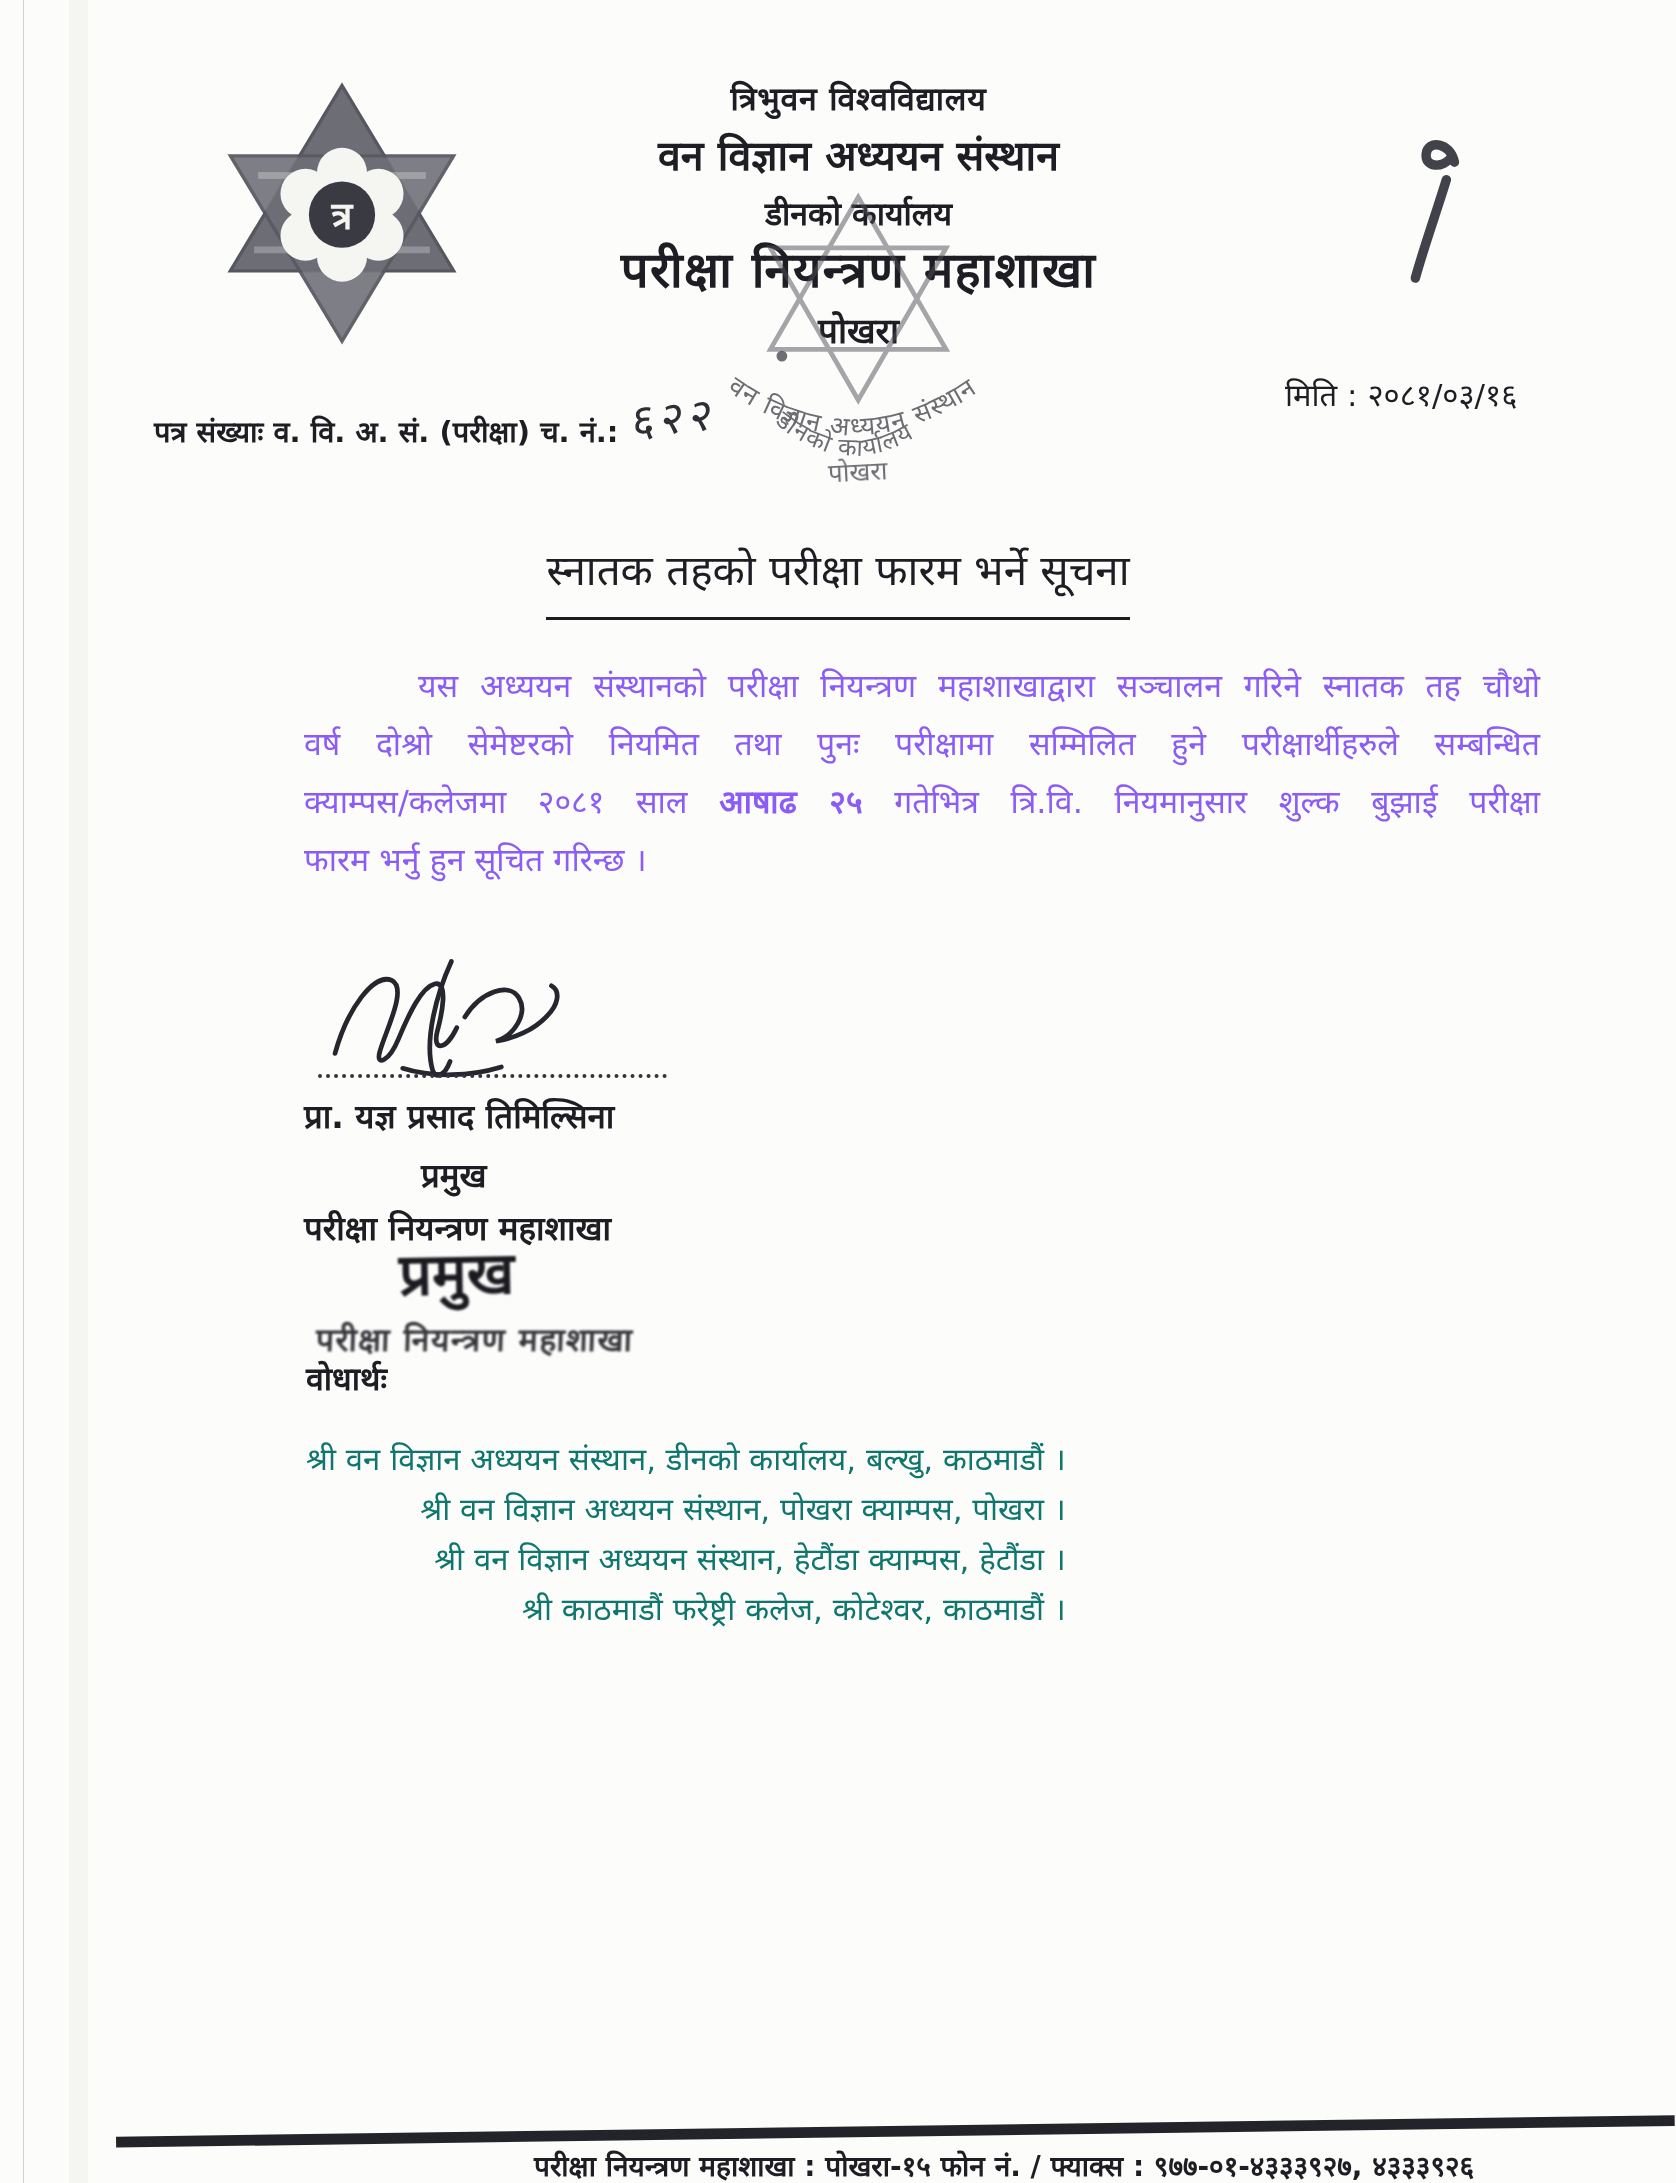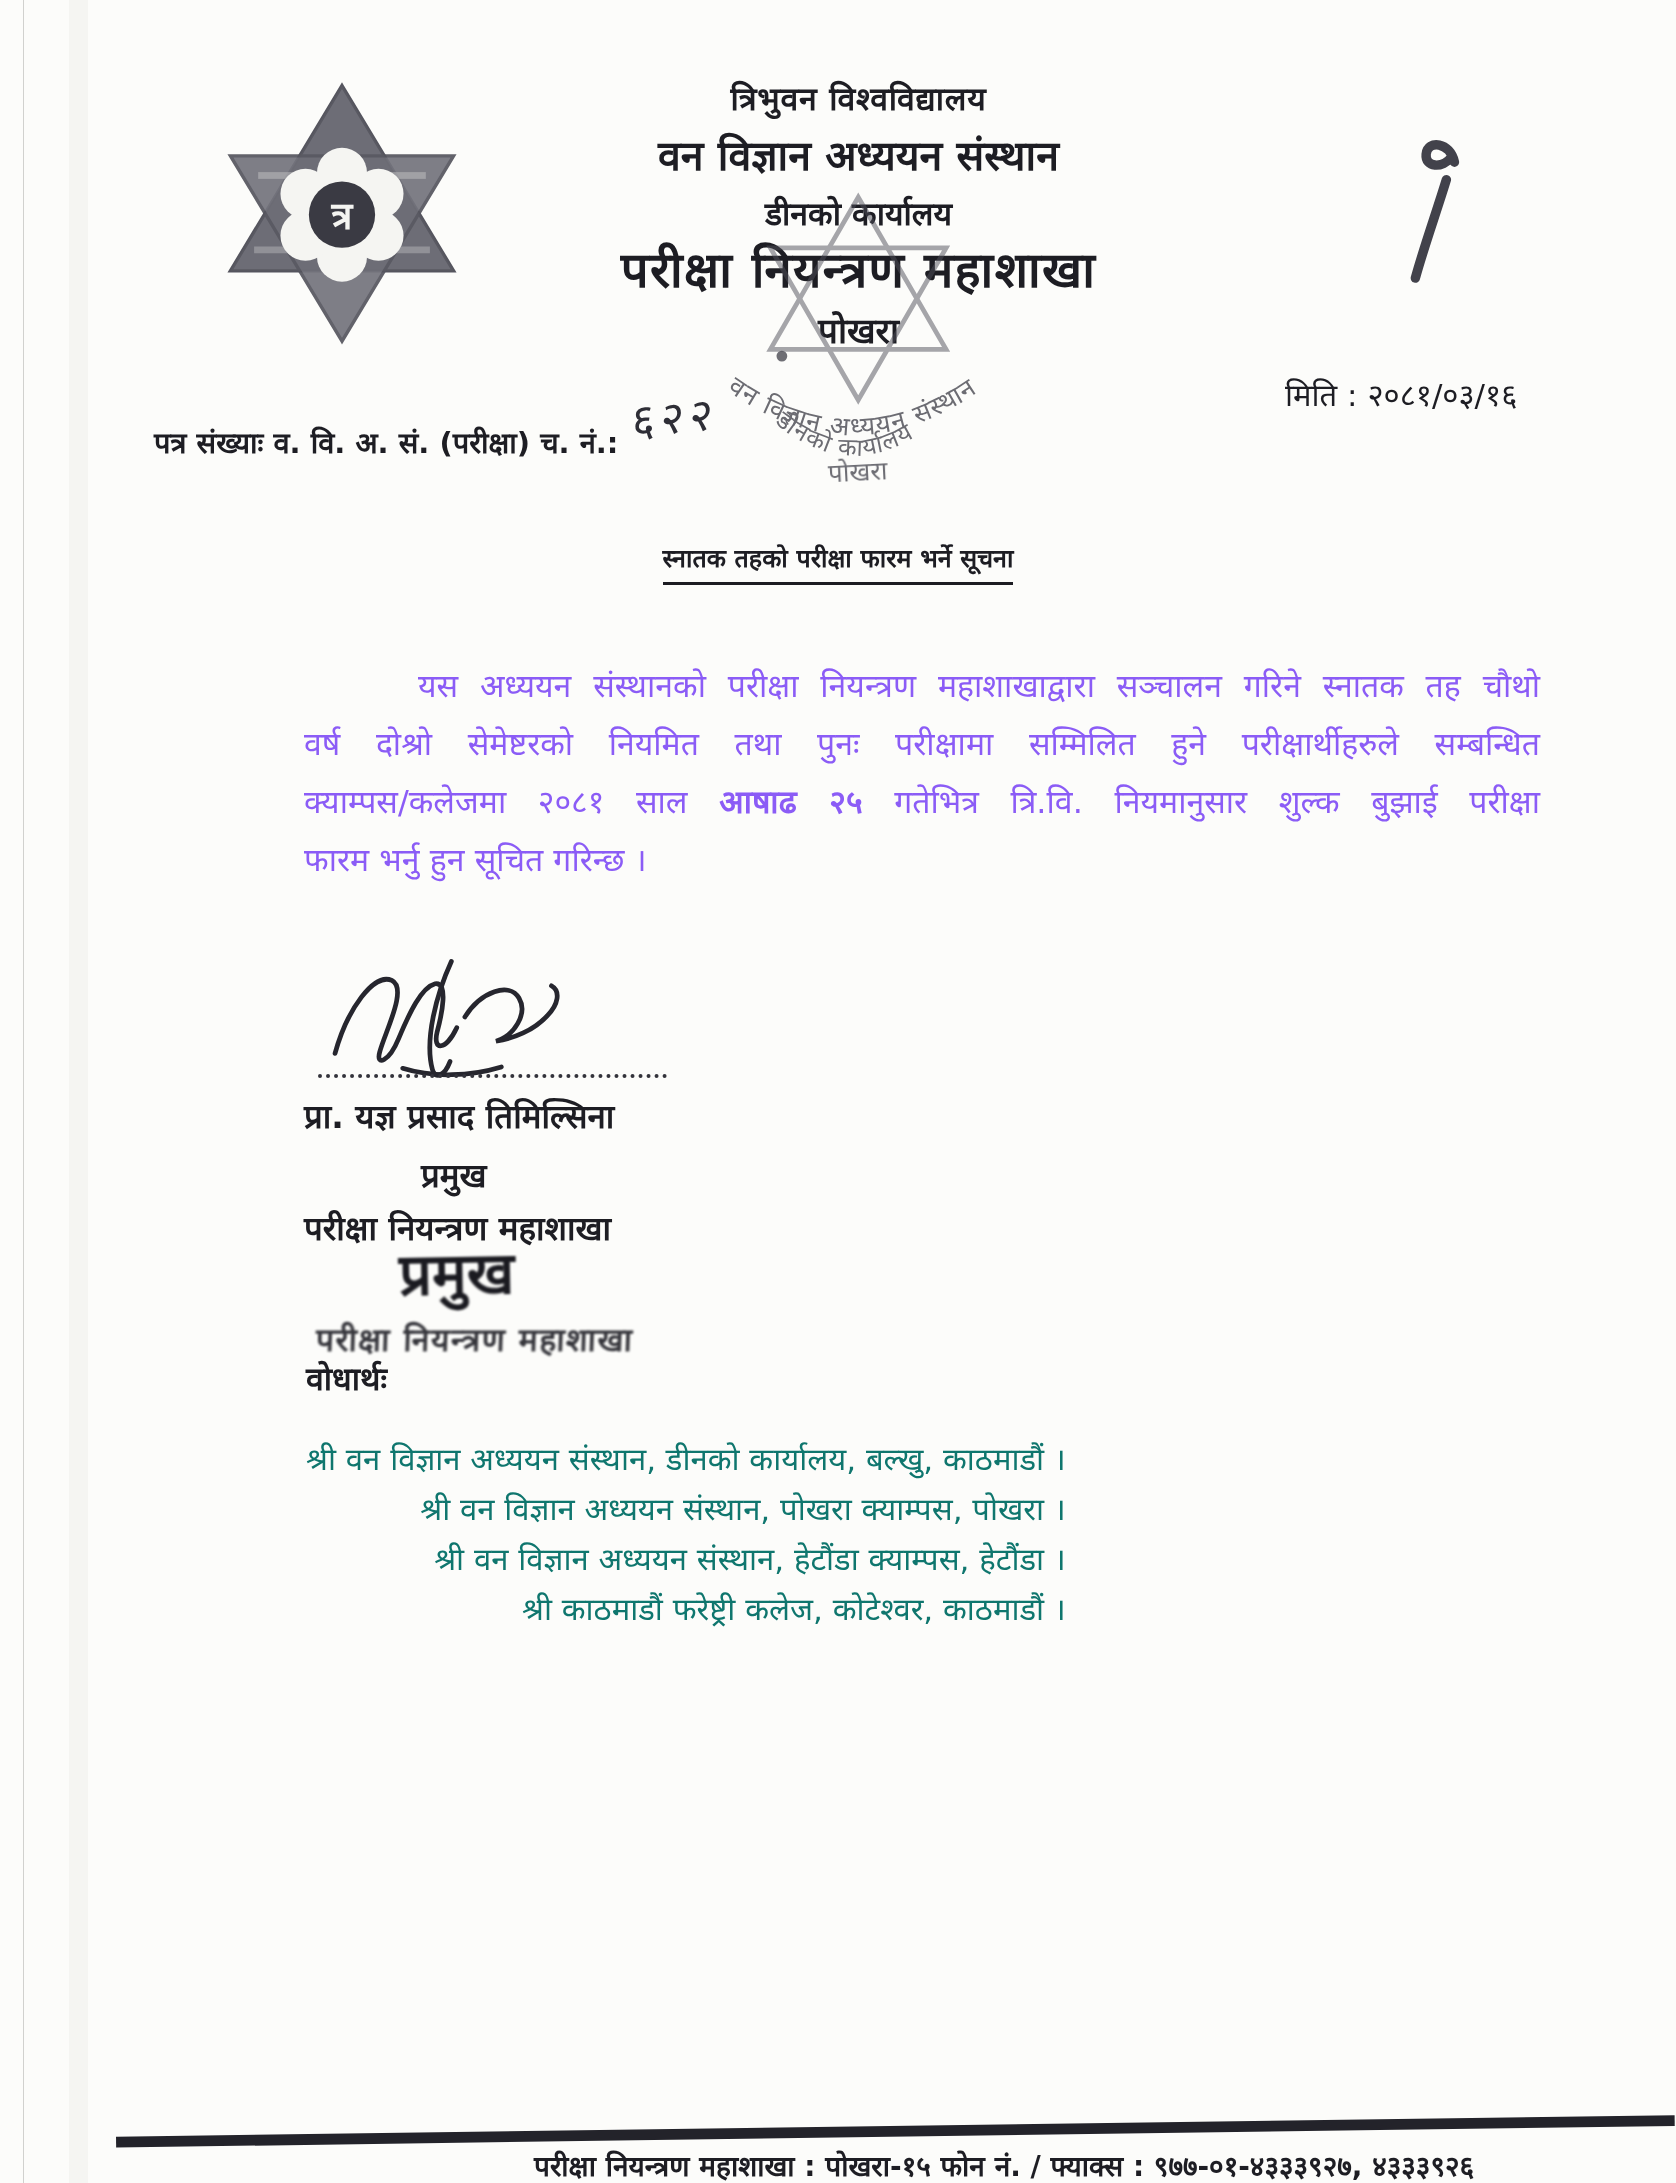--- a/index.html
+++ b/index.html
@@ -15,26 +15,26 @@
   .edge-line{left:23px;top:0;width:1.4px;height:2183px;background:#c9c9c5;opacity:.85;}
   .fold-band{left:69px;top:0;width:19px;height:2183px;background:#6d6d68;opacity:.05;}
   
   .hdr{left:0;width:1717px;text-align:center;}
   .hdr-uni{top:76px;font-size:32px;letter-spacing:0.7px;}
   .hdr-inst{top:126px;font-size:41px;}
   .hdr-office{top:191px;font-size:32px;}
   .hdr-div{top:235px;font-size:49px;letter-spacing:1.4px;}
   .hdr-loc{top:306px;font-size:35px;}
   
-  .refline{left:154px;top:400px;font-size:29px;display:flex;align-items:flex-end;gap:13.5px;}
+  .refline{left:154px;top:400px;font-size:29px;display:flex;align-items:center;gap:13.5px;}
   .ref-hand{font-size:45px;font-weight:400;color:#2e2e36;transform:translateY(-15px) rotate(-5deg) skewX(-7deg);letter-spacing:5.4px;}
   .dateline{left:1252px;top:373px;font-size:31px;margin-left:33px;}
   
   .title-wrap{left:0;top:540px;width:1676px;text-align:center;}
-  .title-wrap span{display:inline-block;font-size:25px;font-weight:700;border-bottom:3.4px solid #1c1c22;padding-bottom:8px;}
+  .title-wrap span{display:inline-block;font-size:42px;font-weight:400;border-bottom:3.4px solid #1c1c22;padding-bottom:20px;}
   
   .body-block{left:304px;top:657px;width:1236px;font-size:32px;color:#8b5cf6;}
   .body-line{line-height:58px;}
   .just{text-align:justify;text-align-last:justify;}
   .indent{text-indent:114px;}
   
   .dotted-line{left:318px;top:1047px;width:349px;height:27px;border-bottom:4.7px dotted #33333b;}
   .sig-name{left:304px;top:1093px;font-size:33px;}
   .sig-desig{left:421px;top:1152px;font-size:33px;}
   .sig-div{left:304px;top:1205px;font-size:33px;}

